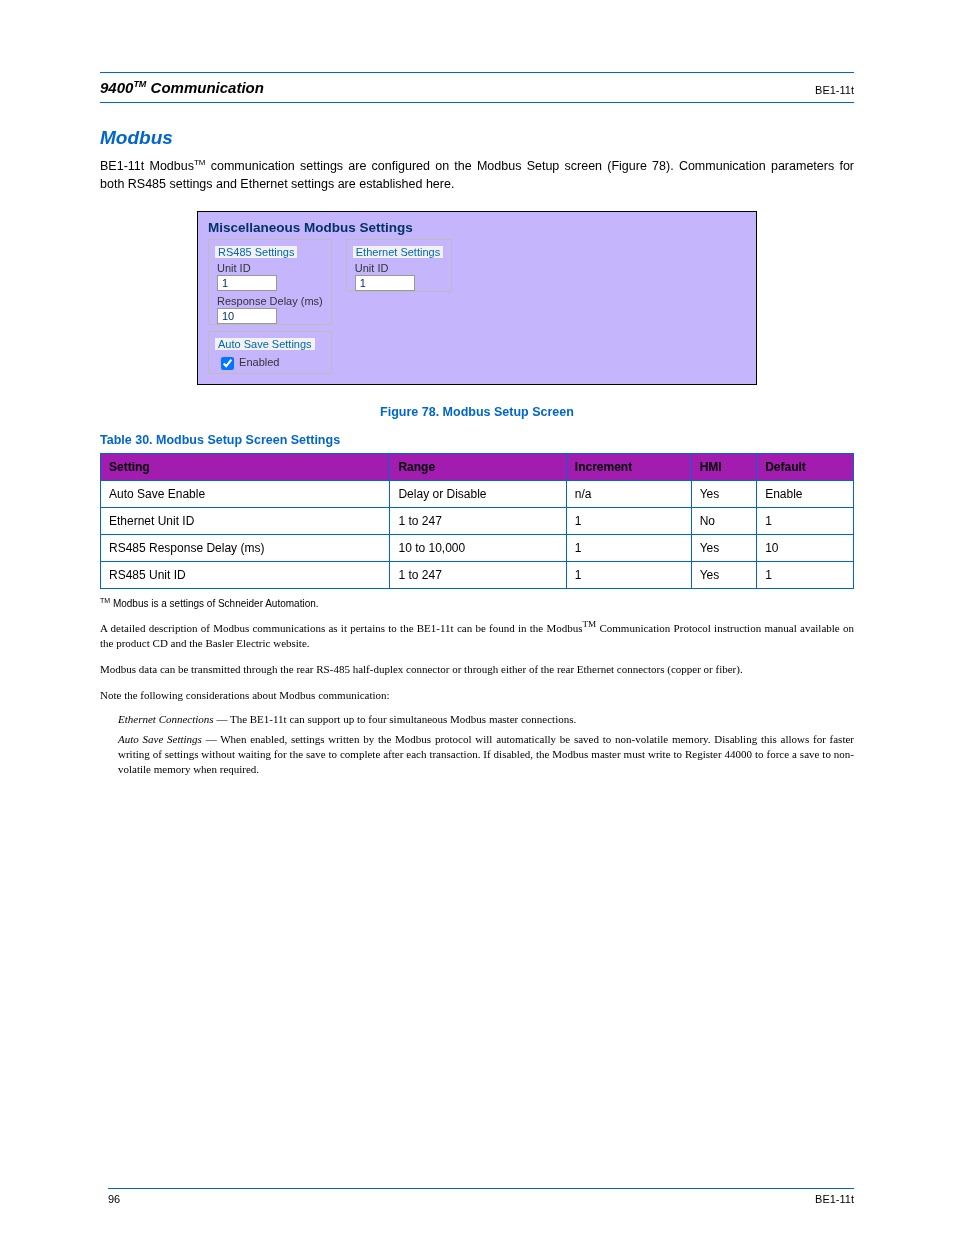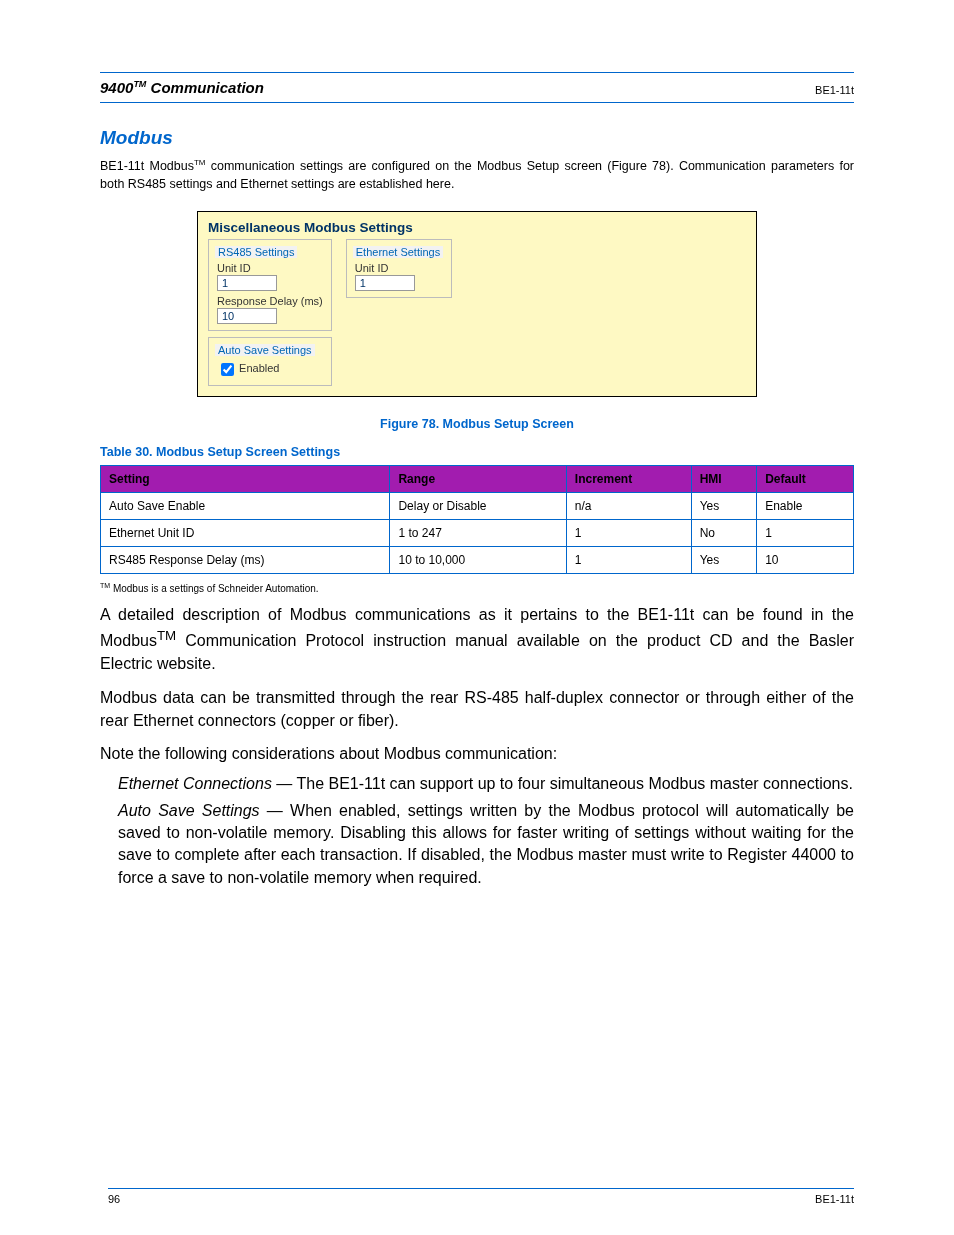--- a/index.html
+++ b/index.html
@@ -64,39 +64,39 @@
   .body-text sup { font-size: 8px; }
   .caption {
     font-size: 12.5px;
     font-weight: bold;
     color: #0066cc;
     margin: 4px 0 6px 0;
   }
   
   .figure-box {
     border: 1.5px solid #000;
-    background: #fef9c3;
+    background: #c4b5fd;
     width: 560px;
     margin: 18px auto 20px auto;
     padding: 8px 10px 10px 10px;
     font-size: 11px;
   }
   .figure-title {
     font-weight: bold;
     font-size: 13.5px;
     color: #003366;
     margin-bottom: 4px;
   }
   .figure-cols {
     display: flex;
     gap: 14px;
   }
   .fieldset {
     border: 1px solid #bcbcbc;
-    padding: 6px 8px 6px 8px;
+    padding: 6px 8px 0 8px;
     min-width: 100px;
   }
   .fieldset-legend {
     font-size: 11px;
     color: #0066b3;
     margin: -12px 0 2px -2px;
     background: #f2f2f2;
     display: inline-block;
     padding: 0 3px;
   }
@@ -135,24 +135,25 @@
   table.settings th {
     font-weight: bold;
     background: #a21caf;
   }
   .tmnote {
     font-size: 10px;
     margin-top: 4px;
   }
   .tmnote sup { font-size: 7px; }
   .notes-list {
-    font-size: 16px;
+    font-size: 11px;
     margin: 8px 0 0 0;
     padding: 0;
     list-style: none;
+    font-family: Liberation Serif, serif;
   }
   .notes-list > li {
     margin-bottom: 10px;
     line-height: 1.45;
     text-align: justify;
   }
   .sub-list {
     margin: 8px 0 0 18px;
     padding: 0;
     list-style: none;
@@ -257,20 +258,27 @@
         <td>No</td>
         <td>1</td>
       </tr>
       <tr>
         <td>RS485 Response Delay (ms)</td>
         <td>10 to 10,000</td>
         <td>1</td>
         <td>Yes</td>
         <td>10</td>
       </tr>
+      <tr>
+        <td>RS485 Unit ID</td>
+        <td>1 to 247</td>
+        <td>1</td>
+        <td>Yes</td>
+        <td>1</td>
+      </tr>
     </tbody>
   </table>
 
   <div class="tmnote">
     <sup>TM</sup><span> Modbus is a settings of Schneider Automation.</span>
   </div>
 
   <ul class="notes-list">
     <li>
       <span>A detailed description of Modbus communications as it pertains to the BE1-11t can be found in the Modbus</span><sup>TM</sup><span> Communication Protocol instruction manual available on the product CD and the Basler Electric website.</span>

